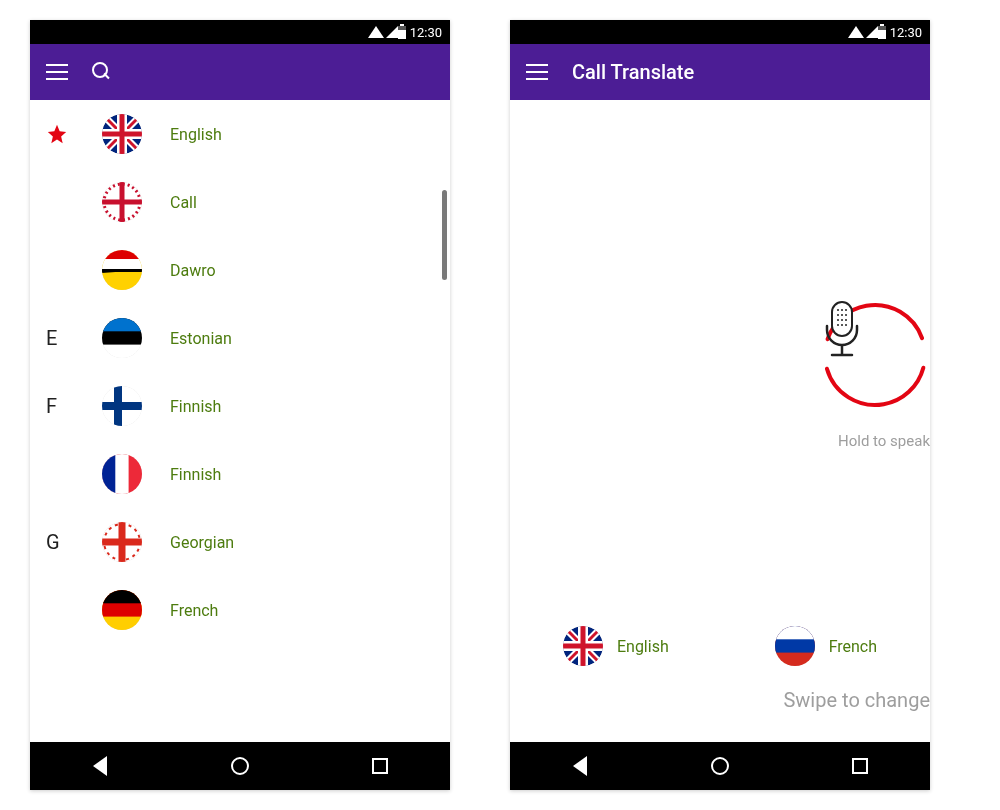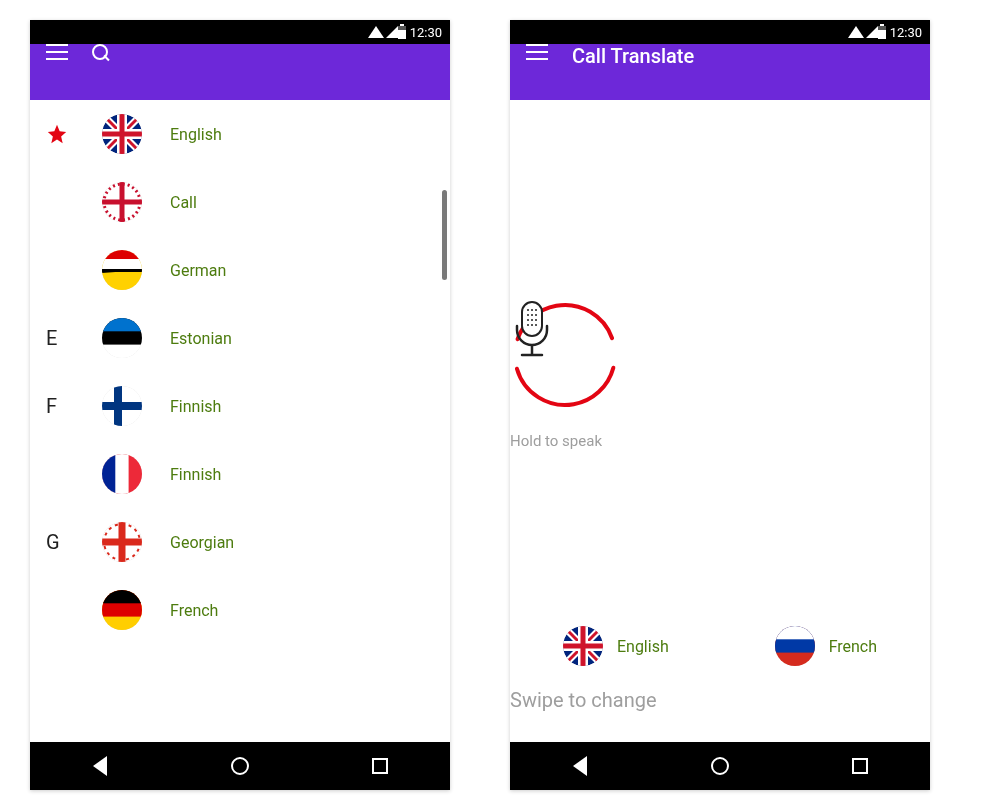--- a/index.html
+++ b/index.html
@@ -49,24 +49,24 @@
     background: linear-gradient(#555 0 30%, #fff 30% 100%);
     position: relative;
   }
   .statusbar .batt::before{
     content:""; position:absolute; top:-2px; left:2px; width:4px; height:2px; background:#fff;
   }
   .statusbar .time { margin-left: 4px; }
   
   .appbar {
     height: 56px;
-    background: #6d28d9;
+    background: #4c1d95;
     color: #fff;
     display: flex;
-    align-items: flex-start;
+    align-items: center;
     padding: 0 16px;
     gap: 24px;
   }
   .appbar .menu-icon, .appbar .search-icon { cursor: pointer; }
   .appbar .title { font-size: 20px; font-weight: 500; }
   .menu-lines {
     width: 22px; height: 16px;
     display: flex; flex-direction: column; justify-content: space-between;
   }
   .menu-lines span { height: 2px; background: #fff; width: 100%; }
@@ -144,21 +144,21 @@
   }
   .nav-recent {
     width:16px; height:16px; border:2px solid #fff;
   }
   
   .translate-body {
     flex:1;
     background:#fff;
     display:flex;
     flex-direction:column;
-    align-items:flex-start;
+    align-items:flex-end;
     position:relative;
   }
   .mic-ring {
     width: 110px; height:110px;
     margin-top: 200px;
     position: relative;
     display:flex; align-items:center; justify-content:center;
   }
   .mic-ring svg { position:absolute; inset:0; }
   .mic-icon { width: 44px; height: 60px; }
@@ -259,21 +259,21 @@
       <div class="section-cell"></div>
       <div class="flag">
           <svg viewBox="0 0 40 40">
             <rect width="40" height="40" fill="#ffd100"></rect>
             <rect width="40" height="20" fill="#fff"></rect>
             <rect width="40" height="9" fill="#d00"></rect>
             <path d="M0 20 L40 20 L0 23 Z" fill="#000"></path>
             <rect x="0" y="19" width="40" height="3" fill="#000"></rect>
           </svg>
         </div>
-      <div class="lang-label">German</div>
+      <div class="lang-label">Dawro</div>
     </div>
 
     <div class="lang-row">
       <div class="section-cell">E</div>
       <div class="flag">
           <svg viewBox="0 0 40 40">
             <rect width="40" height="40" fill="#fff"></rect>
             <rect width="40" height="26.6" fill="#000"></rect>
             <rect width="40" height="13.3" fill="#0072ce"></rect>
           </svg>

